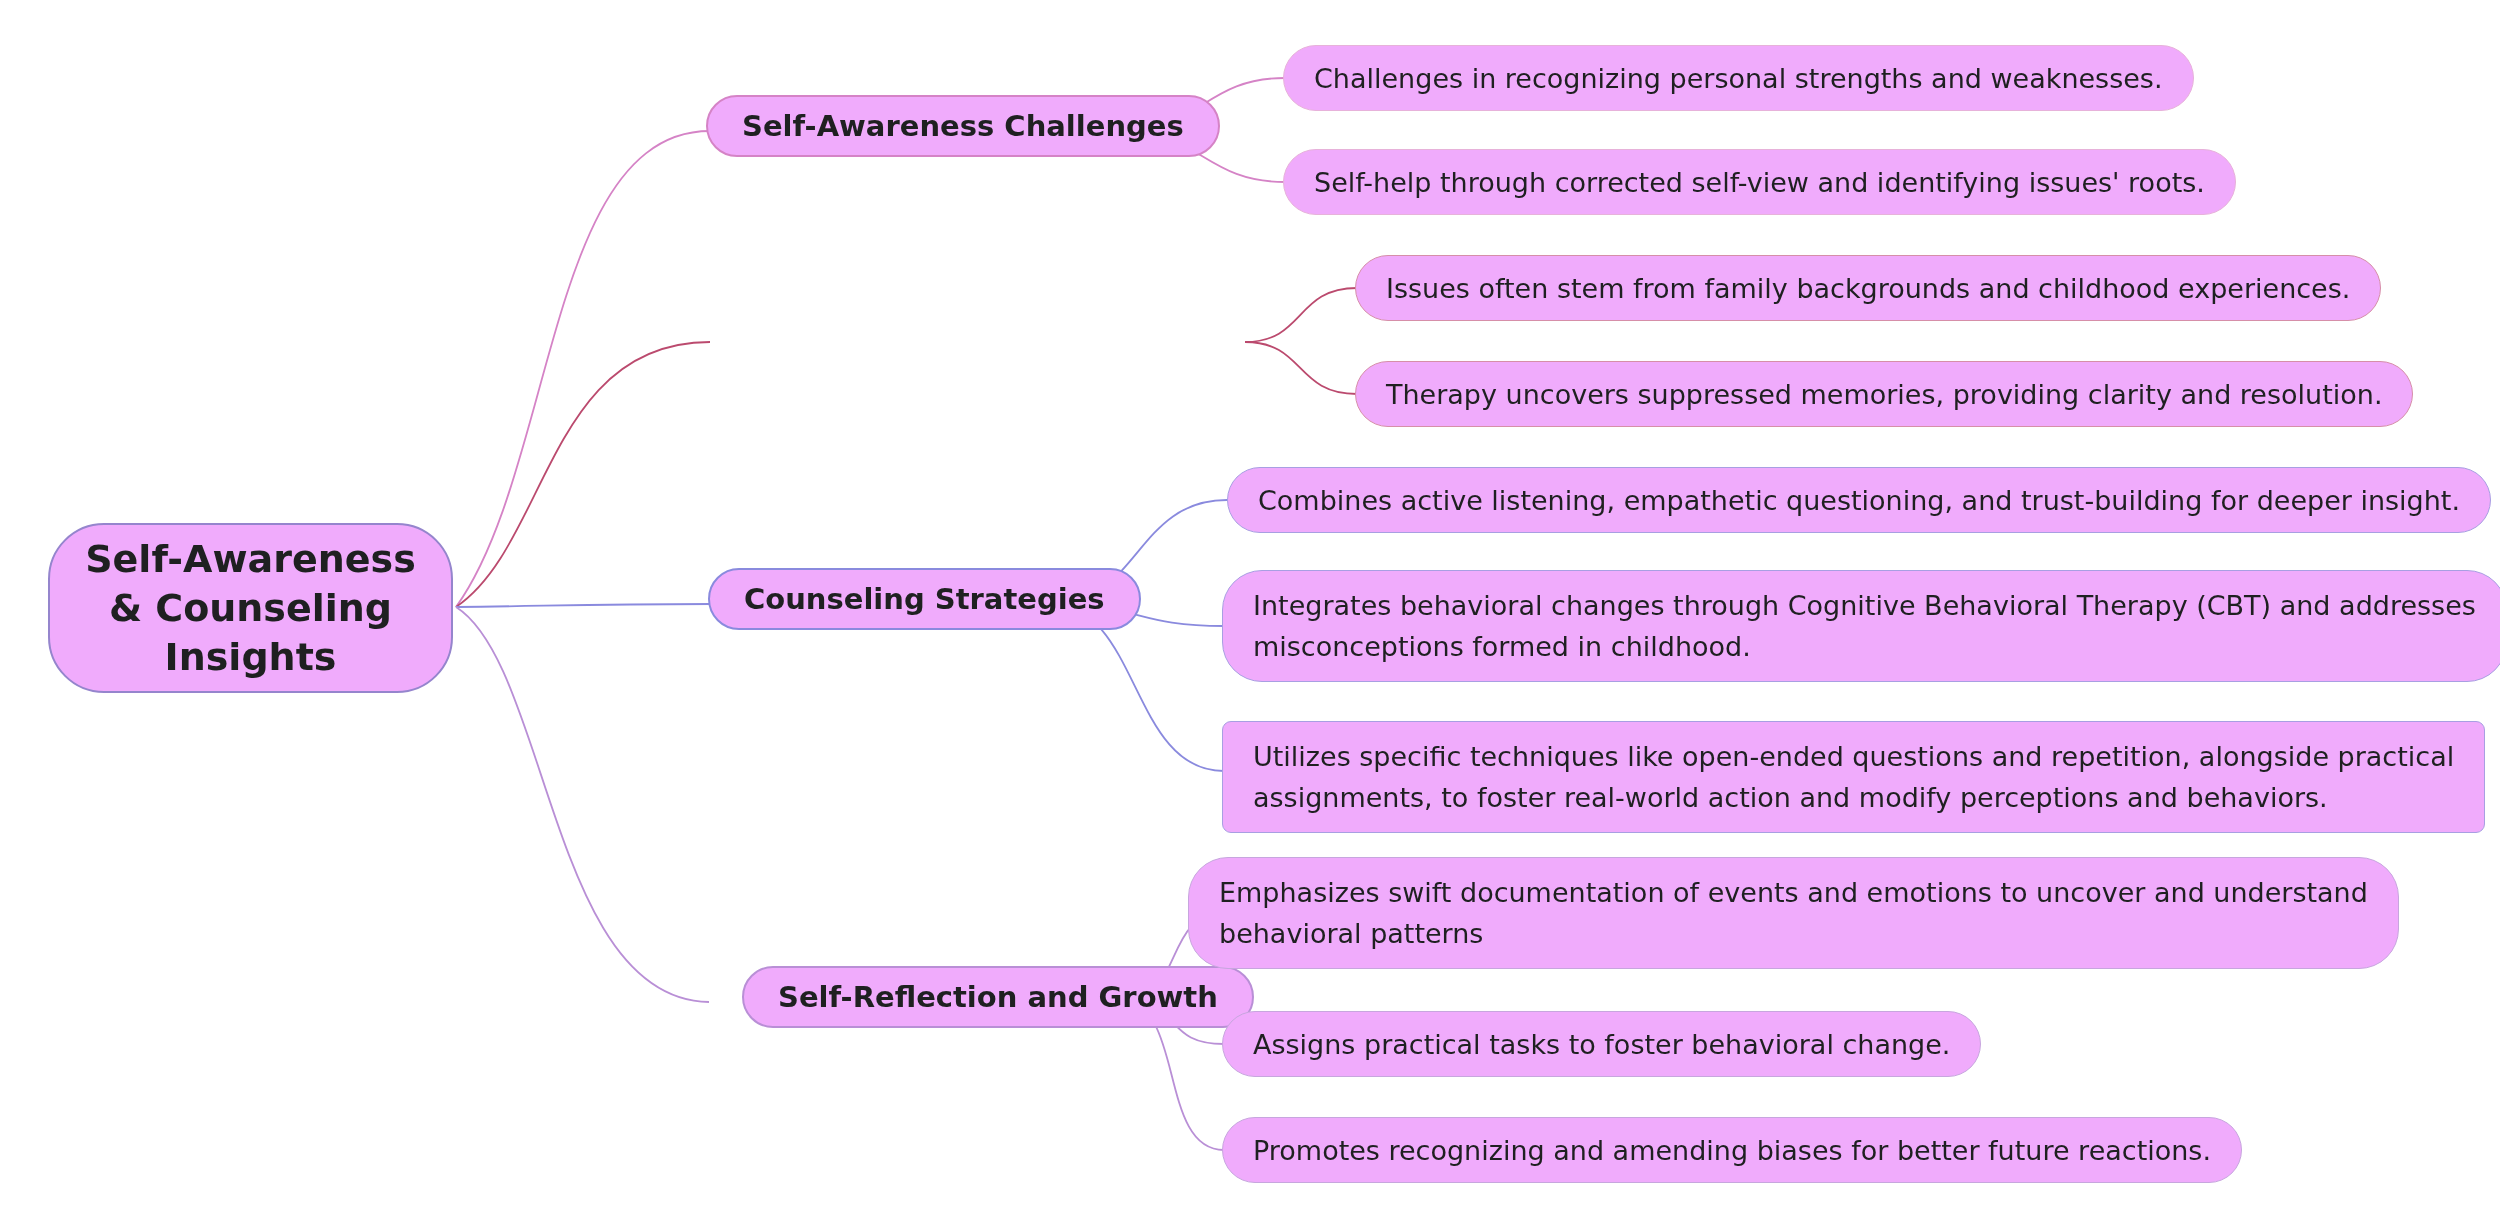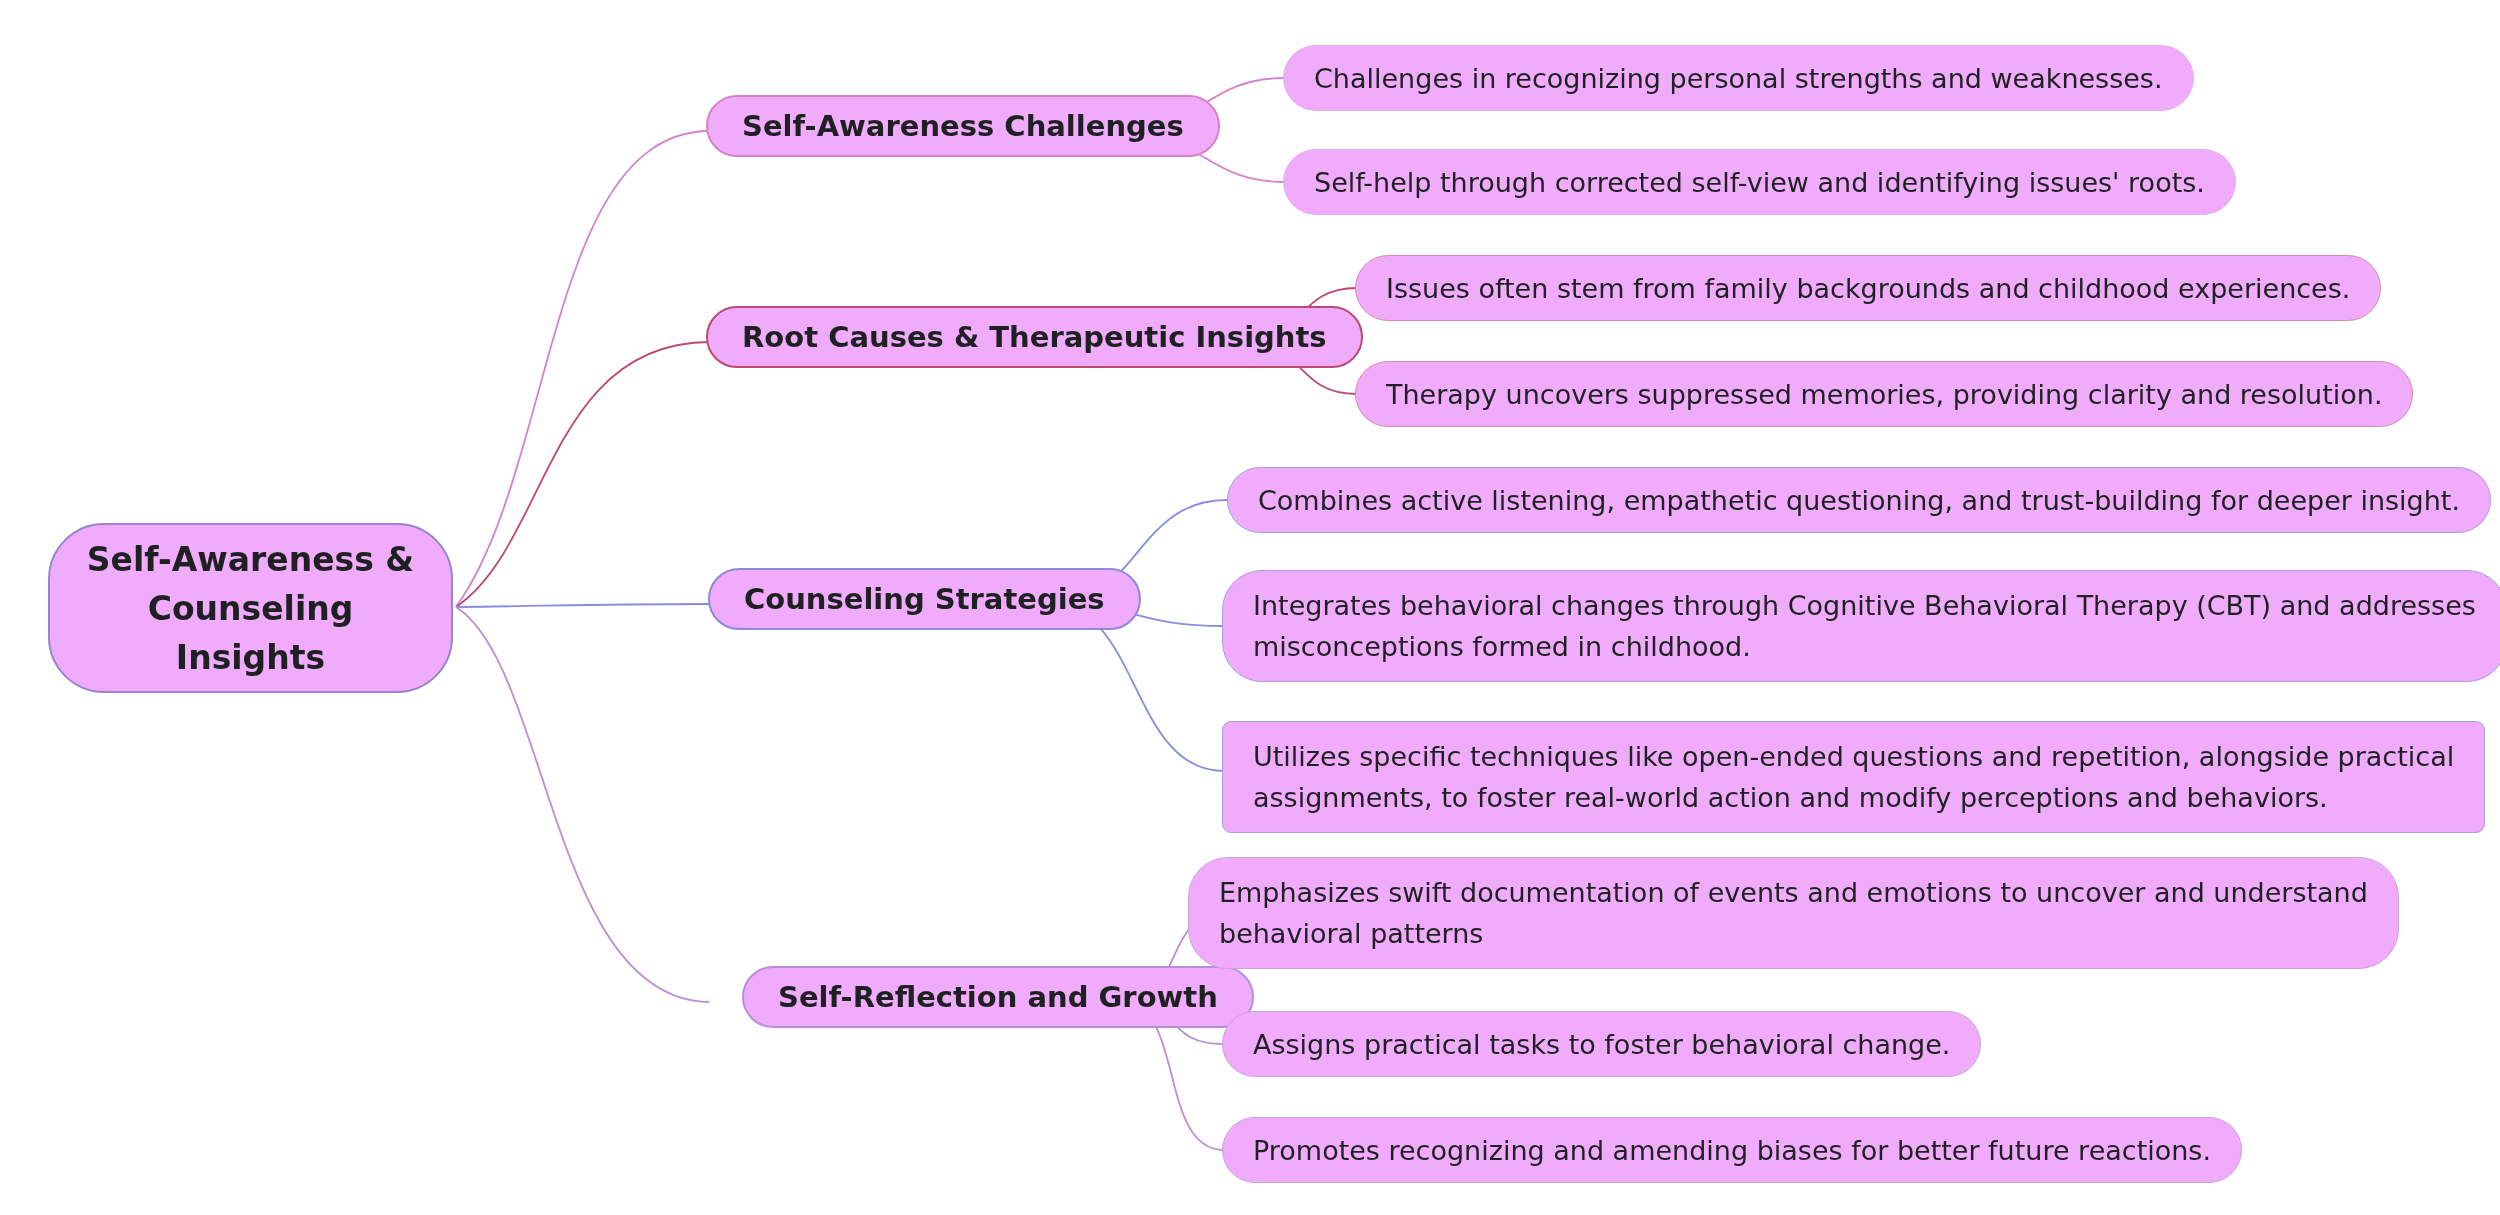--- a/index.html
+++ b/index.html
@@ -17,21 +17,21 @@
     position:absolute;
     background:#f0abfc;
     border:2px solid #cccccc;
     box-sizing:border-box;
     display:flex;
     align-items:center;
   }
   .root{
     border-radius:56px;
     font-weight:bold;
-    font-size:33px;
+    font-size:38px;
     line-height:49px;
     justify-content:center;
     text-align:center;
     padding:0 30px;
   }
   .branch{
     height:62px;
     border-radius:36px;
     font-weight:bold;
     font-size:29px;
@@ -77,21 +77,20 @@
 
     <path d="M1122,1002 C1185,1002 1162,913 1224,913" style="stroke: rgb(185, 143, 214);"></path>
     <path d="M1122,1002 C1185,1002 1162,1044 1224,1044" style="stroke: rgb(185, 143, 214);"></path>
     <path d="M1122,1002 C1185,1002 1158,1150 1224,1150" style="stroke: rgb(185, 143, 214);"></path>
   </svg>
 
   <div class="node root" style="left: 48px; top: 523px; width: 405px; height: 170px; border-color: rgb(149, 133, 205);">Self-Awareness &amp; Counseling Insights</div>
 
   <div class="node branch" style="left: 706px; top: 95px; border-color: rgb(213, 131, 198);">Self-Awareness Challenges</div>
 
-  <div class="node branch" style="left: 706px; top: 306px; border-color: rgb(187, 74, 110);">Root Causes &amp; Therapeutic Insights</div>
 
   <div class="node branch" style="left: 708px; top: 568px; border-color: rgb(138, 138, 222);">Counseling Strategies</div>
 
   <div class="node branch" style="left: 742px; top: 966px; border-color: rgb(185, 143, 214);">Self-Reflection and Growth</div>
 
   <div class="node leaf" style="left: 1283px; top: 45px; border-color: rgb(231, 178, 218);">Challenges in recognizing personal strengths and weaknesses.</div>
   <div class="node leaf" style="left: 1283px; top: 149px; border-color: rgb(231, 178, 218);">Self-help through corrected self-view and identifying issues' roots.</div>
 
   <div class="node leaf" style="left: 1355px; top: 255px; border-color: rgb(214, 143, 168);">Issues often stem from family backgrounds and childhood experiences.</div>
   <div class="node leaf" style="left: 1227px; top: 467px; border-color: rgb(168, 159, 226);">Combines active listening, empathetic questioning, and trust-building for deeper insight.</div>

